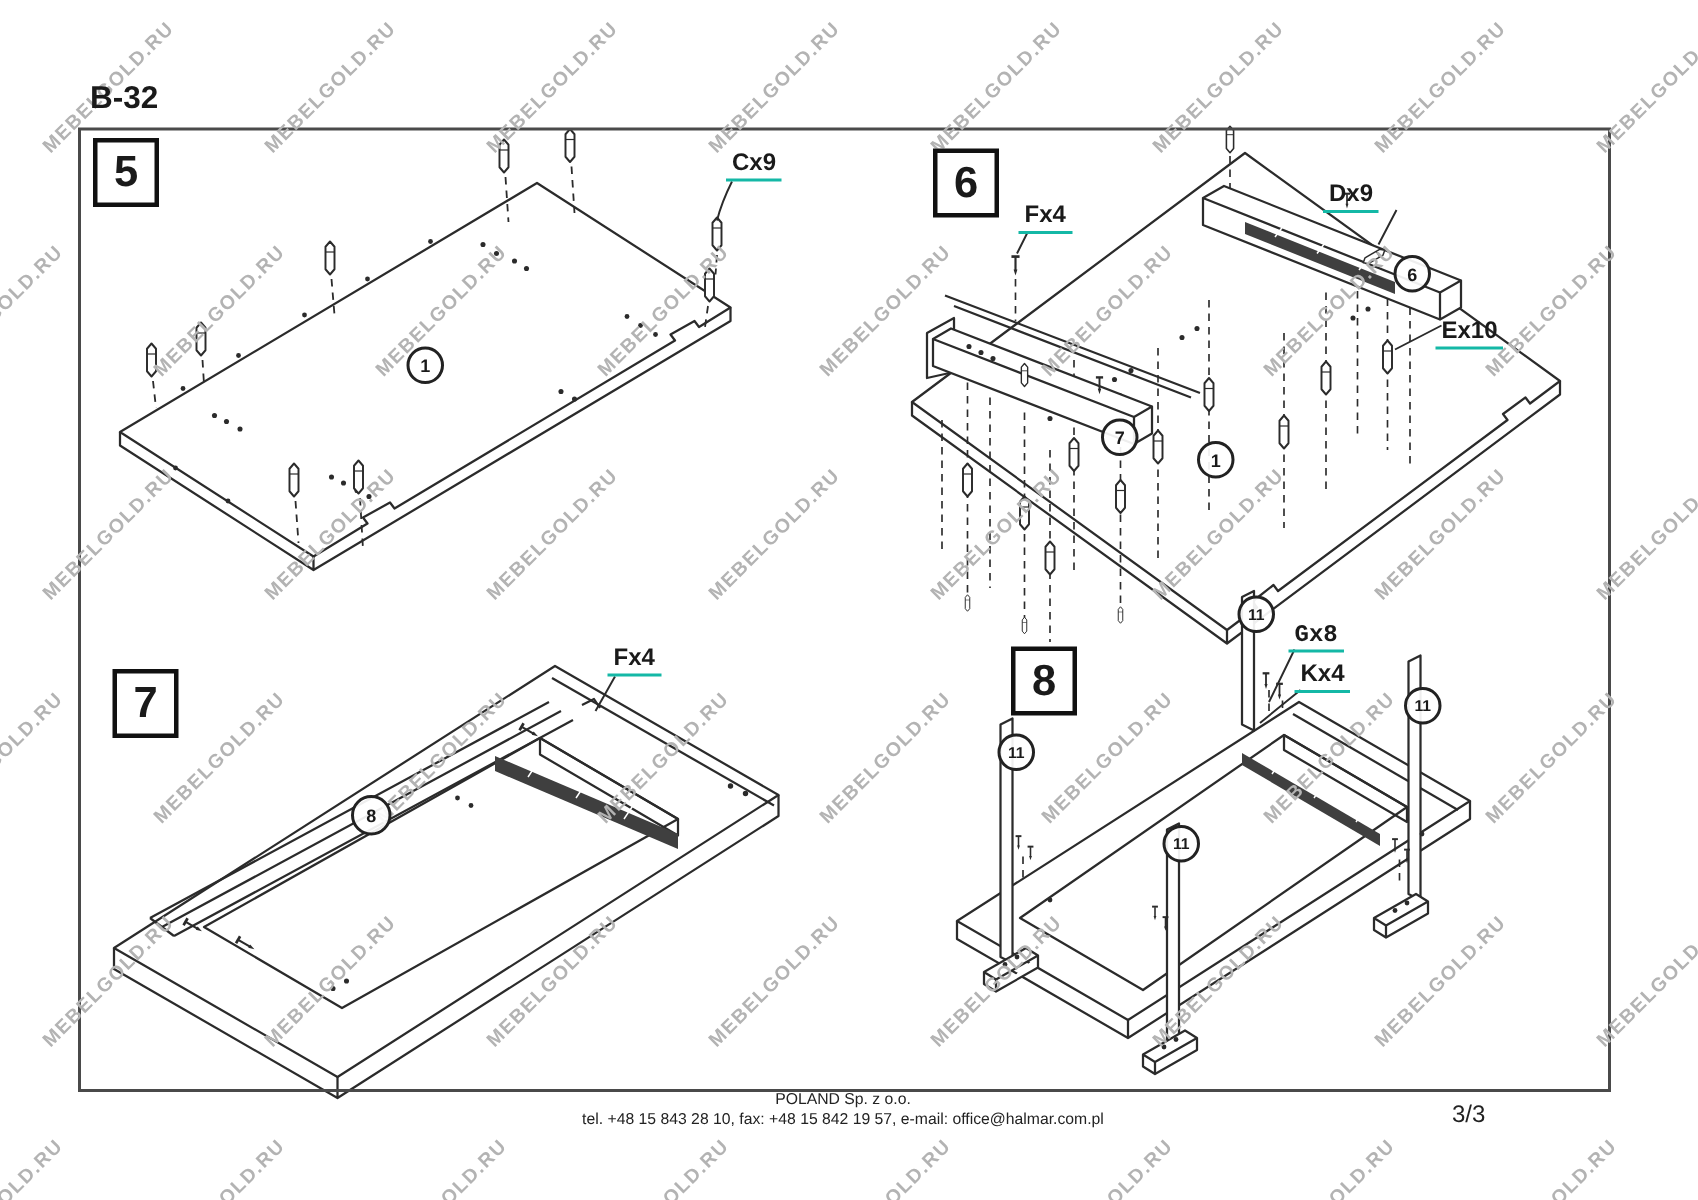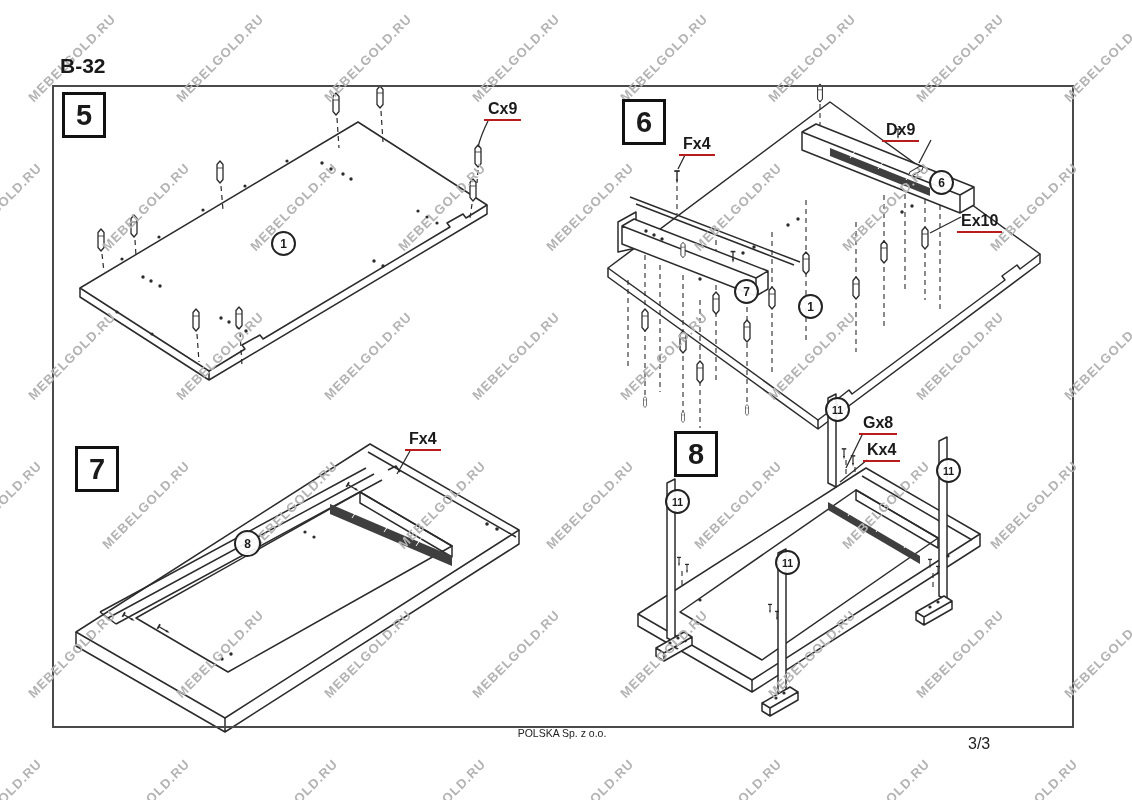--- a/index.html
+++ b/index.html
@@ -8,21 +8,21 @@
   .drawings{position:absolute;left:0;top:0;z-index:1;pointer-events:none;}
   .wm-layer{position:absolute;left:0;top:0;width:100%;height:100%;z-index:2;pointer-events:none;}
   .wm{position:absolute;font-size:13px;font-weight:600;letter-spacing:1px;color:#b3b3b3;
       white-space:nowrap;transform:translate(-50%,-50%) rotate(-45deg);}
   .content-border{position:absolute;left:52px;top:85px;width:1018px;height:639px;
       border:2px solid #4a4a4a;z-index:1;}
   .model-label{position:absolute;left:60px;top:54px;font-size:21px;font-weight:bold;z-index:3;}
   .step-box{position:absolute;width:38px;height:40px;border:3px solid #111;background:#fff;
       font-size:29px;font-weight:bold;text-align:center;line-height:40px;z-index:3;}
   .hw-label{position:absolute;font-size:16px;font-weight:bold;z-index:3;
-      border-bottom:2px solid #b91c1c;padding:0 4px 1px 4px;background:transparent;}
+      border-bottom:2px solid #14b8a6;padding:0 4px 1px 4px;background:transparent;}
   .pc{position:absolute;width:21px;height:21px;border:2px solid #222;border-radius:50%;
       background:rgba(255,255,255,.92);font-size:12px;font-weight:bold;display:flex;
       align-items:center;justify-content:center;z-index:3;}
   .pc.wide{font-size:10.5px;}
   .footer{position:absolute;left:200px;top:727px;width:724px;text-align:center;z-index:3;
       font-size:10.5px;line-height:12.5px;color:#222;}
   .page-number{position:absolute;left:968px;top:735px;font-size:16px;z-index:3;color:#222;}
 </style>
 </head>
 <body>
@@ -269,31 +269,32 @@
   <div class="step-box" style="left:62px;top:92px;">5</div>
   <div class="step-box" style="left:622px;top:99px;">6</div>
   <div class="step-box" style="left:75px;top:446px;">7</div>
   <div class="step-box" style="left:674px;top:431px;">8</div>
 
   <div class="hw-label" style="left:484px;top:100px;">Cx9</div>
   <div class="hw-label" style="left:679px;top:135px;">Fx4</div>
   <div class="hw-label" style="left:882px;top:121px;">Dx9</div>
   <div class="hw-label" style="left:957px;top:196px;margin-top:16px;">Ex10</div>
   <div class="hw-label" style="left:405px;top:430px;">Fx4</div>
-  <div class="hw-label" style="left:859px;top:414px;">Gx8</div>
+  <div class="hw-label" style="left:859px;top:414px;font-family:Liberation Mono, monospace;">Gx8</div>
   <div class="hw-label" style="left:863px;top:441px;">Kx4</div>
 
   <div class="pc" style="left:271px;top:231px;">1</div>
   <div class="pc" style="left:929px;top:170px;">6</div>
   <div class="pc" style="left:734px;top:279px;">7</div>
   <div class="pc" style="left:798px;top:294px;">1</div>
   <div class="pc" style="left:234px;top:530px;width:23px;height:23px;">8</div>
   <div class="pc wide" style="left:825px;top:397px;">11</div>
   <div class="pc wide" style="left:936px;top:458px;">11</div>
   <div class="pc wide" style="left:665px;top:489px;">11</div>
   <div class="pc wide" style="left:775px;top:550px;">11</div>
 
   <div class="footer">
-    <div>POLSKA Sp. z o.o.</div>
+    <div>POLAND Sp. z o.o.</div>
+    <div>tel. +48 15 843 28 10, fax: +48 15 842 19 57, e-mail: office@halmar.com.pl</div>
   </div>
   <div class="page-number">3/3</div>
 
 </div>
 
 </body></html>

